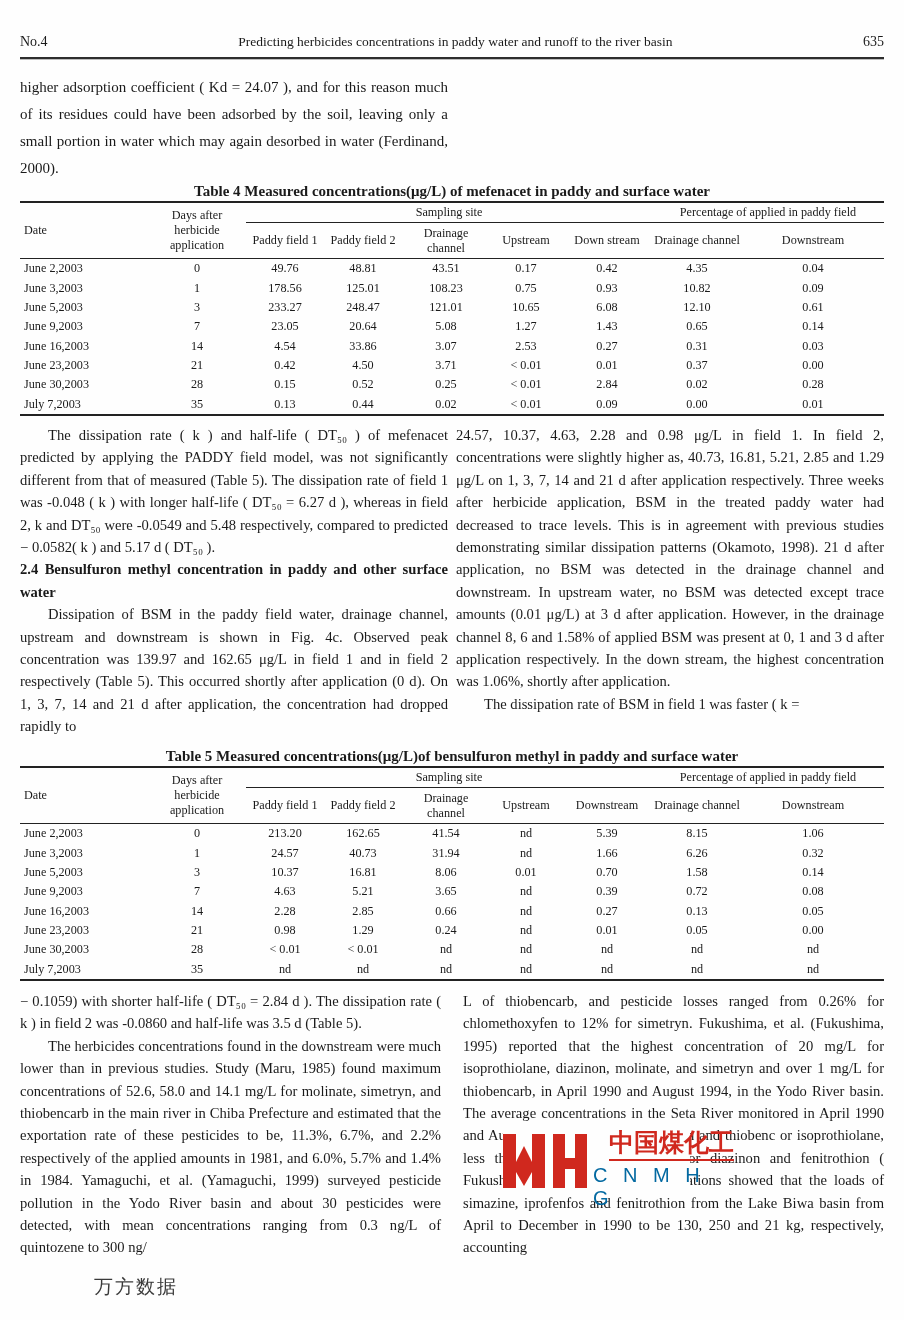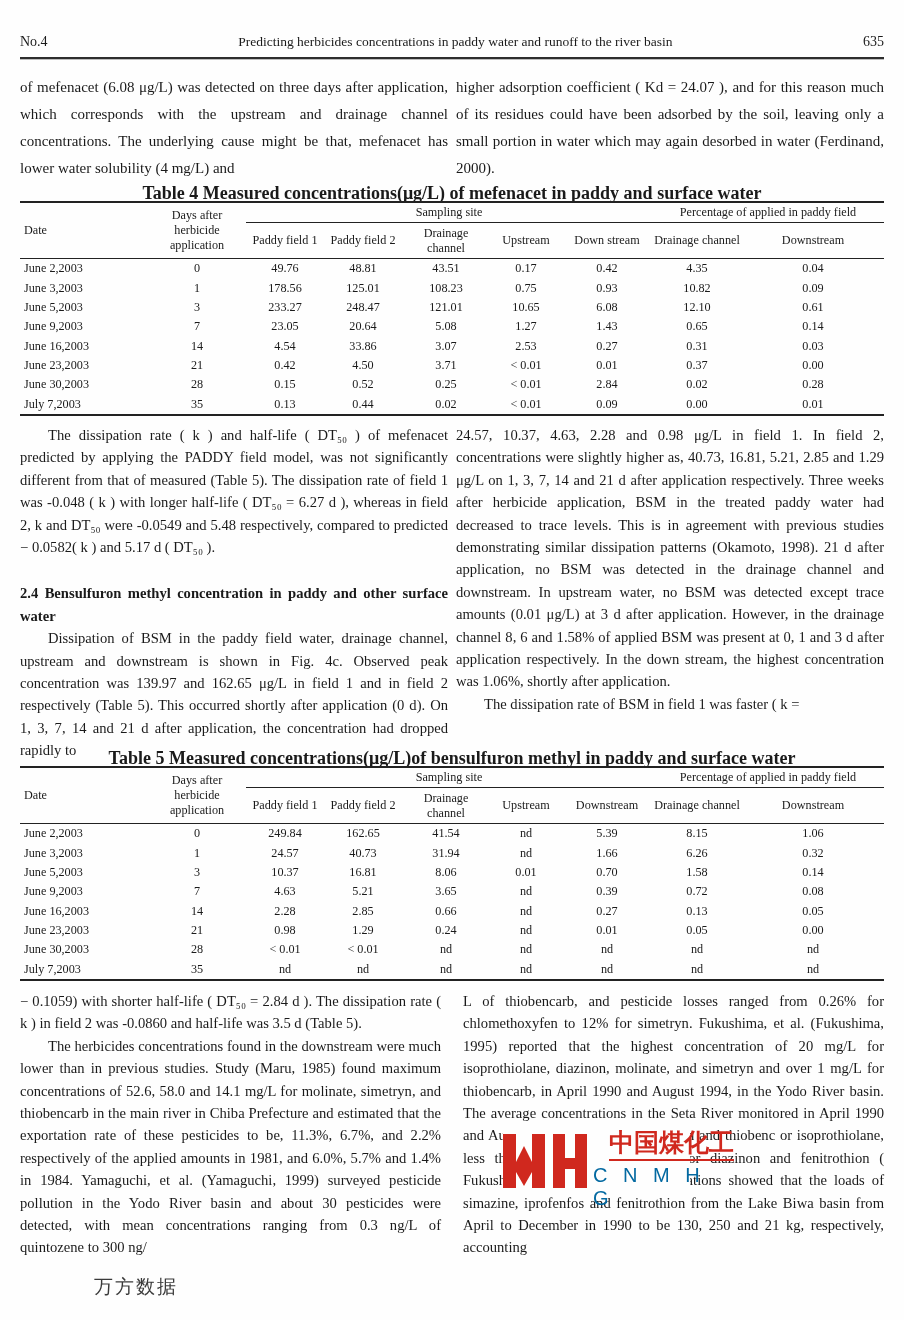--- a/index.html
+++ b/index.html
@@ -21,25 +21,25 @@
     border-top:2px solid #2e2e2e; border-bottom:1px solid #bdbdbd; }
 
   
   .cols { position:absolute; left:20px; width:864px; display:flex; gap:8px; }
   .col { width:428px; }
   .cols p { text-align:justify; }
   .top-cols { top:74px; font-size:15px; line-height:27px; }
   .mid-cols { top:424px; font-size:14.6px; line-height:22.4px; }
   .bot-cols { top:990px; font-size:14.6px; line-height:22.4px;gap:22px; }
   .ind { text-indent:28px; }
-  .sec-heading { font-weight:bold; text-align:justify;margin-top:24px; }
+  .sec-heading { font-weight:bold; text-align:justify; }
 
   
   .tbl-caption { position:absolute; left:20px; width:864px; text-align:center;
-    font-weight:bold; font-size:18px; }
+    font-weight:bold; font-size:15px; }
   .cap4 { top:183px; } .cap5 { top:748px; }
   .data-table { position:absolute; left:20px; width:864px; border-collapse:collapse;
     table-layout:fixed; font-size:12.2px; }
   .t4 { top:201px; } .t5 { top:766px; }
   .data-table { border-top:2px solid #222; }
   .data-table thead { border-bottom:1.5px solid #222; }
   .data-table tbody { border-bottom:2.5px solid #222; }
   .data-table th { font-weight:normal; text-align:center; vertical-align:middle; padding:2px 2px; }
   .data-table td { text-align:center; vertical-align:middle; padding:2.2px 2px; height:19px; }
   .data-table td:first-child, .data-table th.h-date { text-align:left; padding-left:4px; }
@@ -66,23 +66,20 @@
 <div class="page">
 
   <div class="pg-header">
     <span>No.4</span>
     <span class="title">Predicting herbicides concentrations in paddy water and runoff to the river basin</span>
     <span>635</span>
   </div>
   <div class="pg-rule"></div>
 
   <div class="cols top-cols">
-    <div class="col">
-      <p>of mefenacet (6.08 μg/L) was detected on three days after application, which corresponds with the upstream and drainage channel concentrations. The underlying cause might be that, mefenacet has lower water solubility (4 mg/L) and</p>
-    </div>
     <div class="col">
       <p>higher adsorption coefficient ( Kd = 24.07 ), and for this reason much of its residues could have been adsorbed by the soil, leaving only a small portion in water which may again desorbed in water (Ferdinand, 2000).</p>
     </div>
   </div>
 
   <div class="tbl-caption cap4">Table 4   Measured concentrations(μg/L) of mefenacet in paddy and surface water</div>
   <table class="data-table t4">
     <colgroup>
       <col style="width:128px">
         <col style="width:98px">
@@ -242,21 +239,21 @@
         <th>Upstream</th>
         <th>Downstream</th>
         <th>Drainage channel</th>
         <th>Downstream</th>
       </tr>
     </thead>
     <tbody>
         <tr>
           <td>June 2,2003</td>
           <td>0</td>
-          <td>249.84</td>
+          <td>213.20</td>
           <td>162.65</td>
           <td>41.54</td>
           <td>nd</td>
           <td>5.39</td>
           <td>8.15</td>
           <td>1.06</td>
         </tr>
         <tr>
           <td>June 3,2003</td>
           <td>1</td>

